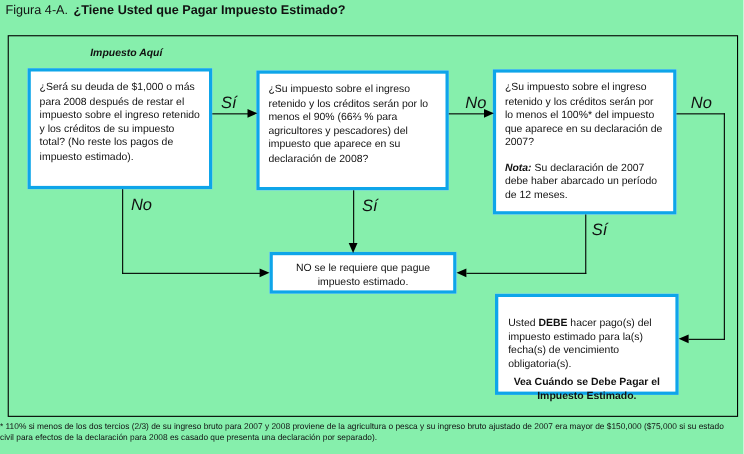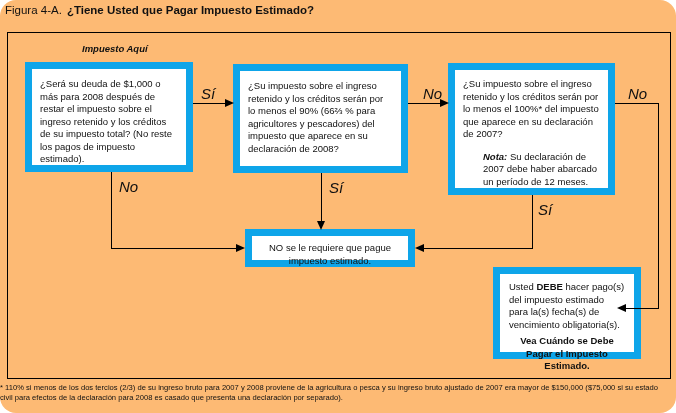--- a/index.html
+++ b/index.html
@@ -1,34 +1,34 @@
 <!DOCTYPE html>
 <html><head>
 <meta charset="utf-8">
 <style>
   html,body{margin:0;padding:0;background:#fff;}
   body{font-family:"Liberation Sans", sans-serif;color:#111;}
-  .canvas{position:relative;width:676px;height:413px;background:#fdba74;overflow:hidden;border-radius:16px;}
+  .canvas{position:relative;width:676px;height:413px;background:#86efac;overflow:hidden;}
 
   .title{position:absolute;left:5px;top:4px;font-size:11.5px;white-space:nowrap;}
   .t-prefix{font-weight:normal;}
   .t-main{font-weight:bold;margin-left:5px;}
 
   .frame{position:absolute;left:7px;top:32px;width:662px;height:345px;border:1px solid #000;}
 
   .start-label{position:absolute;left:82px;top:43px;font-size:9.5px;font-weight:bold;font-style:italic;}
 
-  .qbox{position:absolute;border:7px solid #0ea5e9;background:#fff;font-size:9.5px;line-height:12.5px;box-sizing:border-box;padding:9px 8px;}
+  .qbox{position:absolute;border:3px solid #0ea5e9;background:#fff;font-size:9.5px;line-height:12.5px;box-sizing:border-box;padding:9px 8px;}
   #q1{left:25px;top:62px;width:168px;height:110px;}
   #q2{left:233px;top:64px;width:175px;height:109px;}
   #q3{left:448px;top:63px;width:167px;height:132px;padding-top:8px;}
   #result-not{left:245px;top:229px;width:170px;height:38px;padding:6px 10px;text-align:center;}
-  #result-must{left:450px;top:267px;width:148px;height:92px;padding:7px 9px;margin-left:43px;}
+  #result-must{left:450px;top:267px;width:167px;height:92px;padding:18px 9px;}
 
-  .note-para{margin-top:10px;margin-left:20px;}
+  .note-para{margin-top:10px;}
   .note-label{font-weight:bold;font-style:italic;}
   .ref-para{margin-top:4px;font-weight:bold;text-align:center;}
   .bold{font-weight:bold;}
 
   .lbl{position:absolute;font-size:15px;font-style:italic;white-space:nowrap;}
 
   .hline{position:absolute;height:1px;background:#000;}
   .vline{position:absolute;width:1px;background:#000;}
   .ar{position:absolute;width:0;height:0;}
   .ar-right{border-top:4px solid transparent;border-bottom:4px solid transparent;border-left:9px solid #000;}

